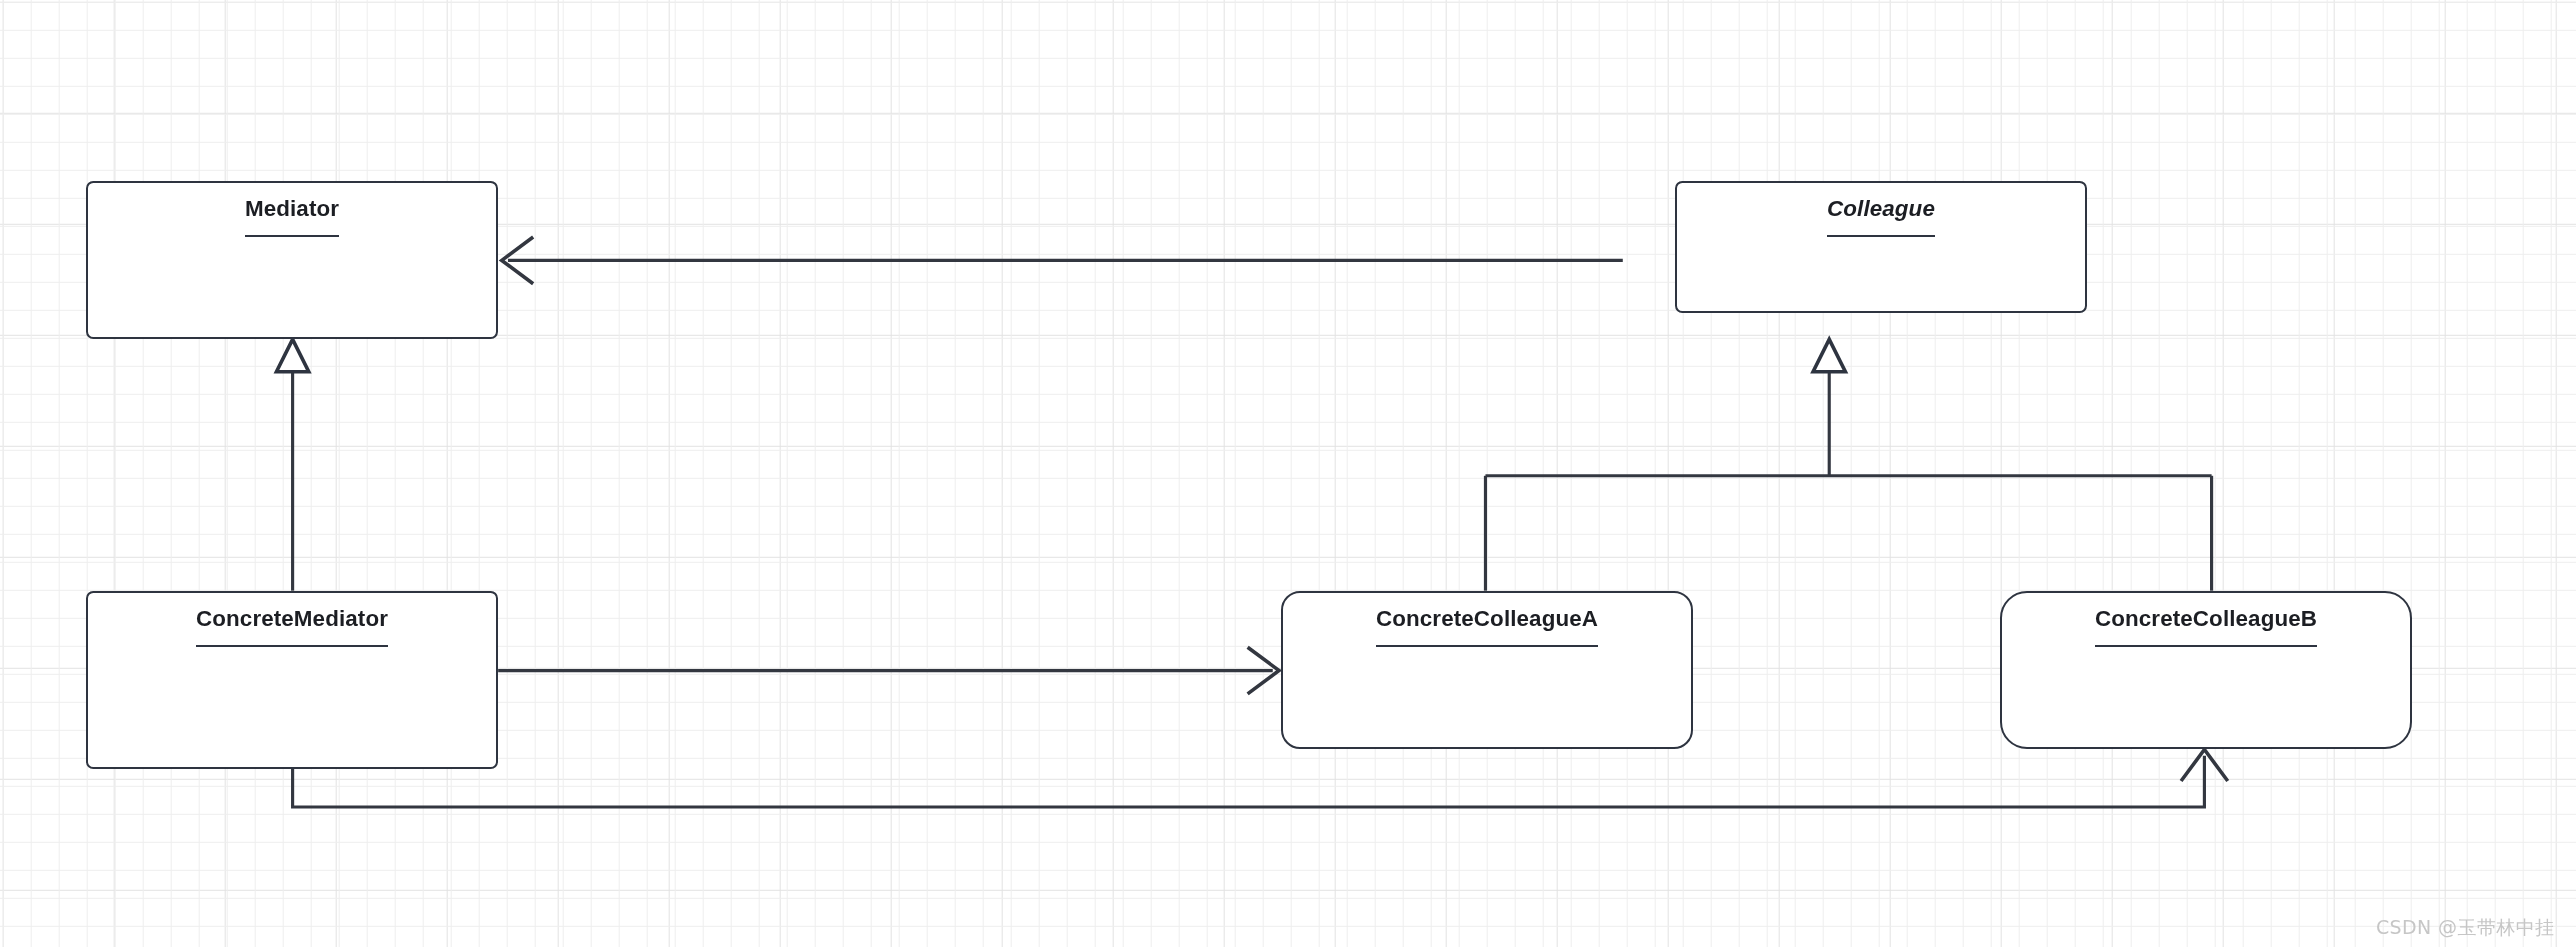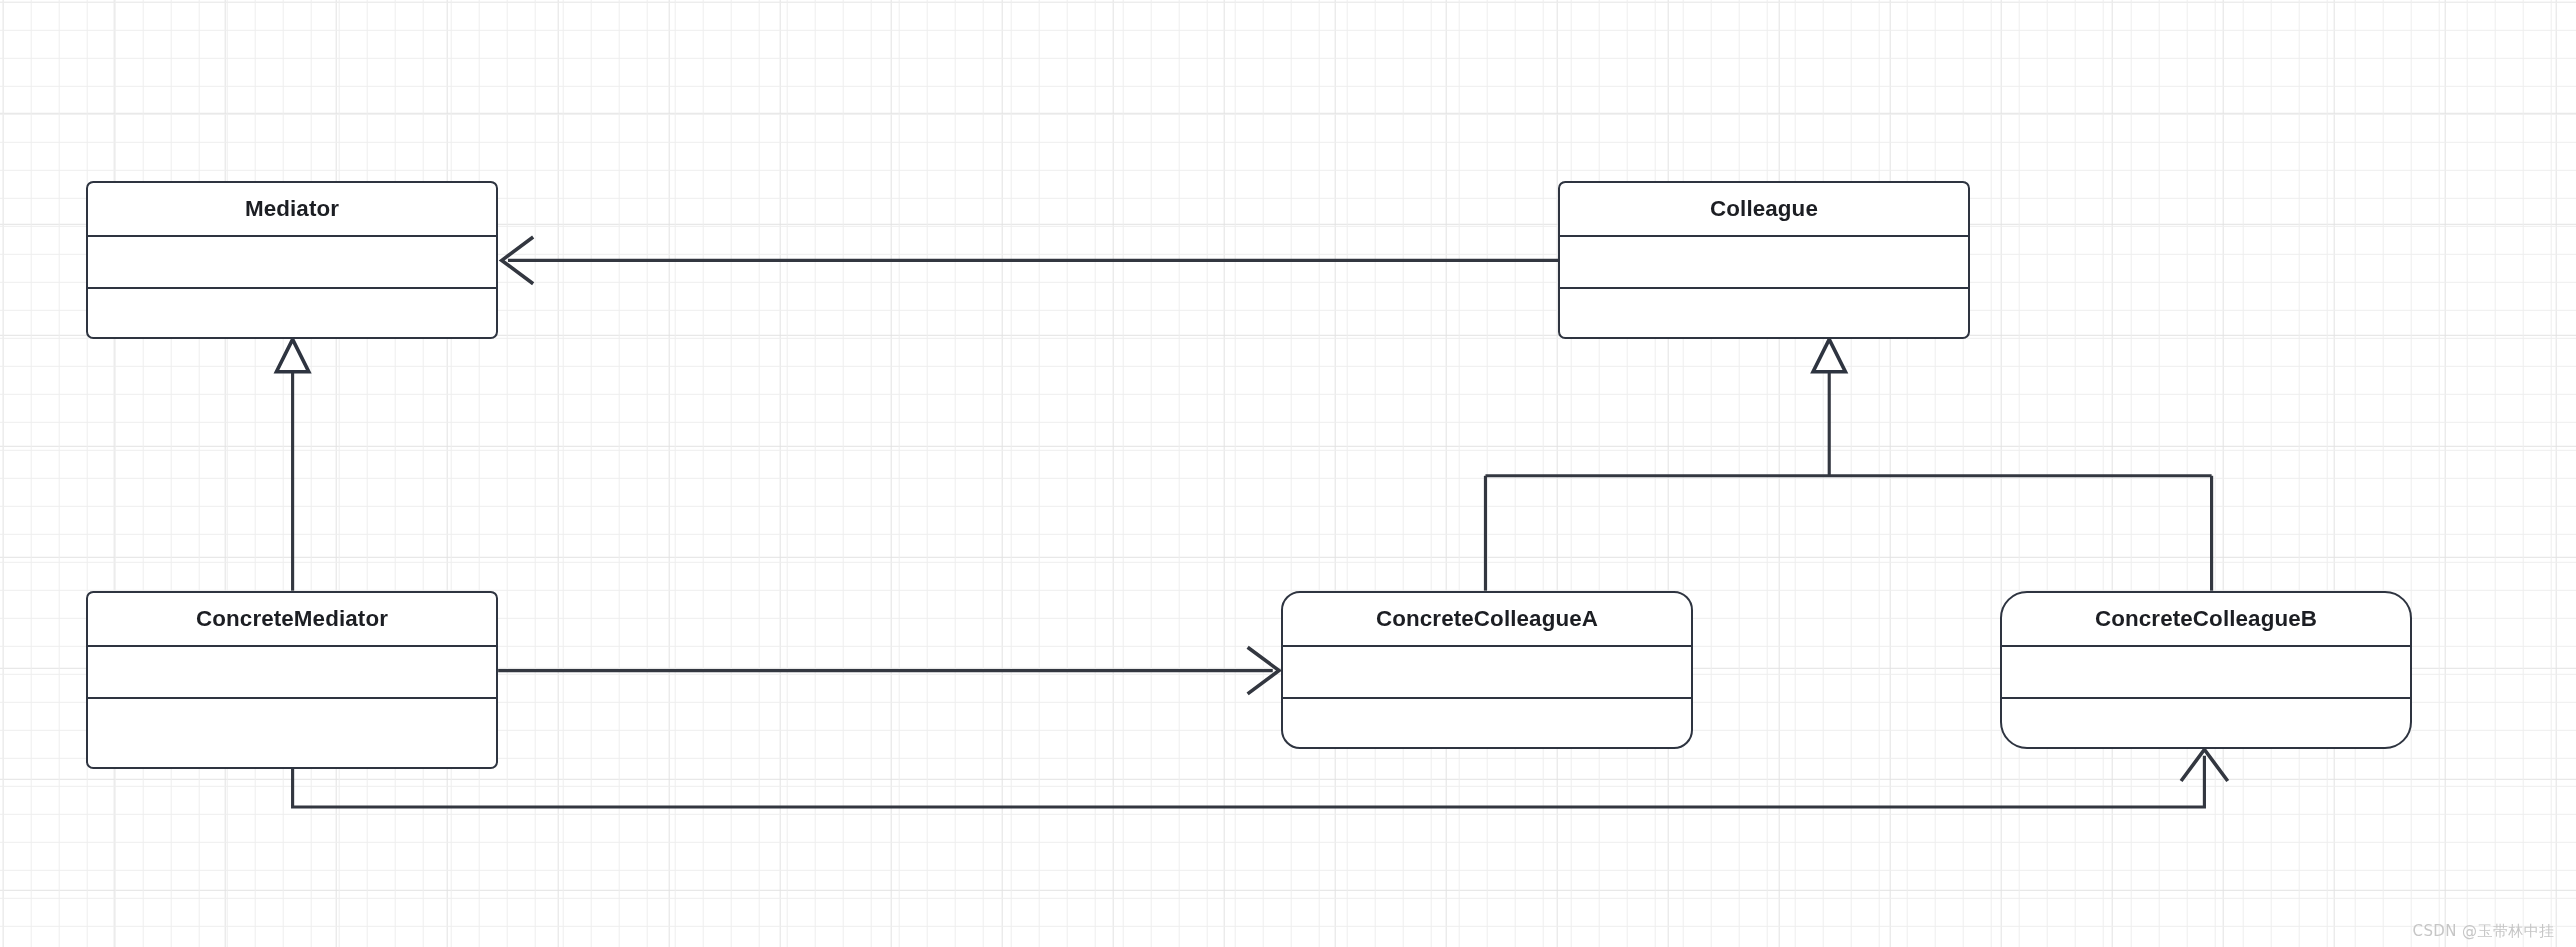--- a/index.html
+++ b/index.html
@@ -37,20 +37,21 @@
   }
   .uml-class {
     position: absolute;
     box-sizing: border-box;
     background: #ffffff;
     border: 2.7px solid #2e3440;
     border-radius: 7.2px;
     display: flex;
     flex-direction: column;
     overflow: hidden;
+    align-items: center;
   }
   .uml-name {
     box-sizing: border-box;
     height: 54px;
     display: flex;
     align-items: center;
     justify-content: center;
     font-size: 22.4px;
     font-weight: bold;
     color: #1c1e23;
@@ -64,21 +65,21 @@
     border-bottom: 2.7px solid #2e3440;
   }
   .uml-ops {
     box-sizing: border-box;
     flex: 1 1 auto;
   }
   #watermark {
     position: absolute;
     right: 21.5px;
     bottom: 7.2px;
-    font-size: 15px;
+    font-size: 19px;
     color: #c6c6c6;
     white-space: nowrap;
     letter-spacing: 0.4px;
     font-family: "DejaVu Sans", sans-serif;
   }
 </style>
 </head>
 <body>
 
 <div id="canvas">
@@ -113,21 +114,21 @@
       <polyline points="2430,870 2456,835 2482,870" fill="none" stroke="#333740" stroke-width="4" stroke-linecap="butt" stroke-linejoin="miter"></polyline>
     </g>
   </svg>
 
   <div class="uml-class" style="left:86px; top:181px; width:412px; height:158px;">
     <div class="uml-name">Mediator</div>
     <div class="uml-attrs"></div>
     <div class="uml-ops"></div>
   </div>
 
-  <div class="uml-class" style="left:1558px; top:181px; width:412px; height:158px;">
+  <div class="uml-class" style="left:1675px; top:181px; width:412px; height:132px;font-style:italic;">
     <div class="uml-name">Colleague</div>
     <div class="uml-attrs"></div>
     <div class="uml-ops"></div>
   </div>
 
   <div class="uml-class" style="left:86px; top:591px; width:412px; height:178px;">
     <div class="uml-name">ConcreteMediator</div>
     <div class="uml-attrs"></div>
     <div class="uml-ops"></div>
   </div>

